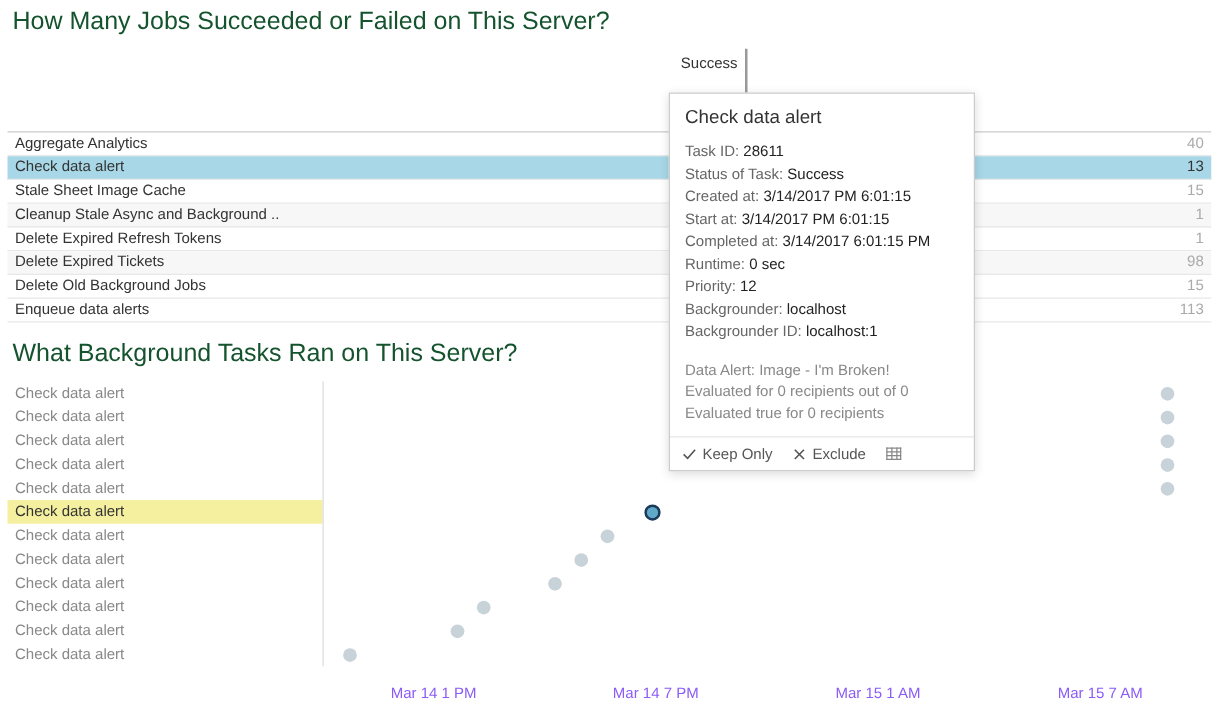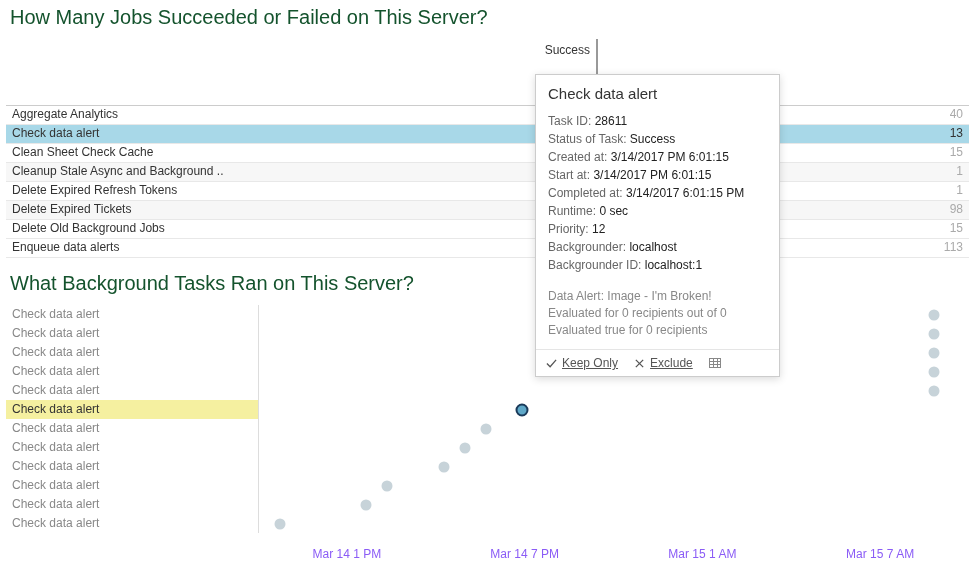--- a/index.html
+++ b/index.html
@@ -117,21 +117,20 @@
   }
   .tooltip-actions {
     border-top: 1px solid #e5e5e5;
     margin: 10px -12px -6px -12px;
     padding: 6px 10px;
     display: flex;
     align-items: center;
     gap: 16px;
     color: #555;
     font-size: 12px;
-    text-decoration: underline;
   }
   .tooltip-actions .act { display: flex; align-items: center; gap: 5px; cursor: pointer; }
   .tooltip-actions svg { width: 11px; height: 11px; }
   .grid-icon {
     display: inline-block;
     width: 12px; height: 10px;
     background:
       linear-gradient(#888,#888) 0 0/12px 1px no-repeat,
       linear-gradient(#888,#888) 0 3px/12px 1px no-repeat,
       linear-gradient(#888,#888) 0 6px/12px 1px no-repeat,
@@ -159,21 +158,21 @@
         <div class="row-name">Aggregate Analytics</div>
         <div class="row-success">40</div>
         <div class="row-grand">40</div>
       </div>
       <div class="table-row alt selected">
         <div class="row-name">Check data alert</div>
         <div class="row-success"></div>
         <div class="row-grand">13</div>
       </div>
       <div class="table-row">
-        <div class="row-name">Clean Sheet Check Cache</div>
+        <div class="row-name">Stale Sheet Image Cache</div>
         <div class="row-success"></div>
         <div class="row-grand">15</div>
       </div>
       <div class="table-row alt">
         <div class="row-name">Cleanup Stale Async and Background ..</div>
         <div class="row-success"></div>
         <div class="row-grand">1</div>
       </div>
       <div class="table-row">
         <div class="row-name">Delete Expired Refresh Tokens</div>

